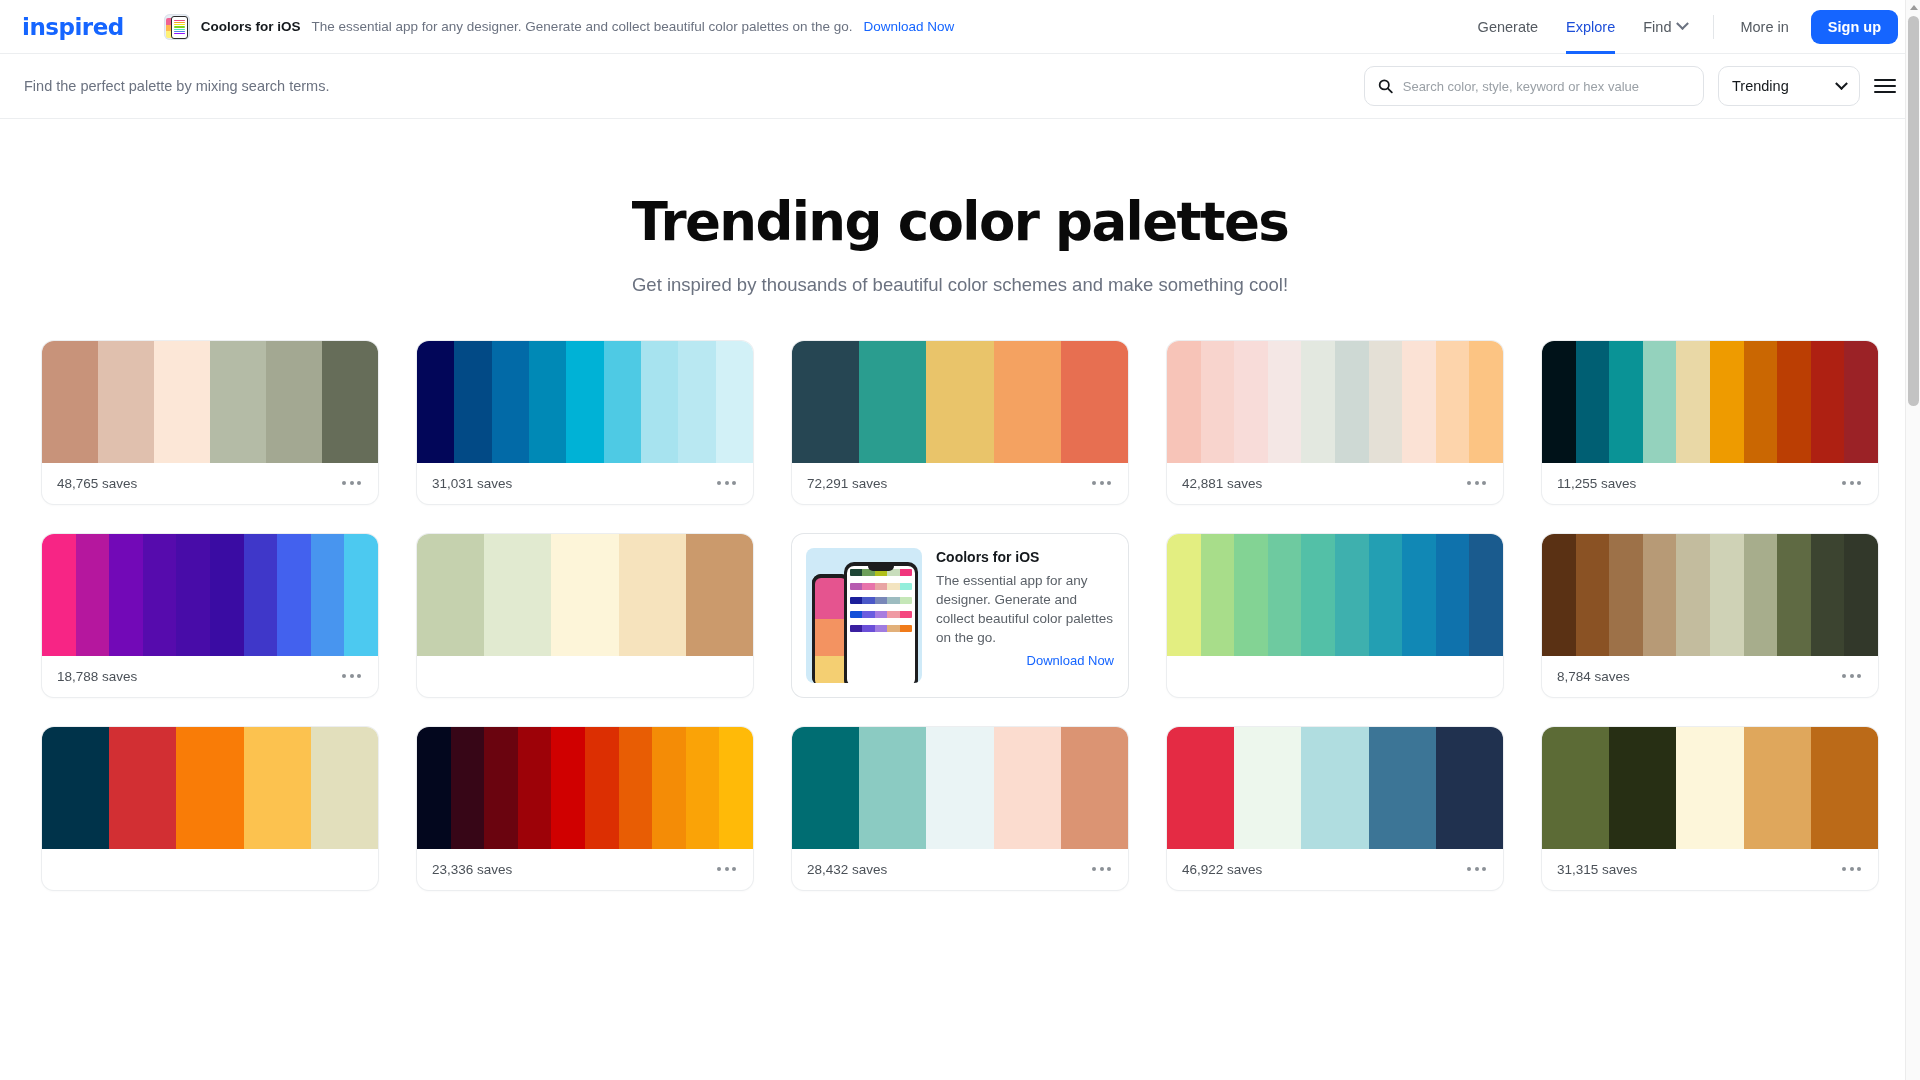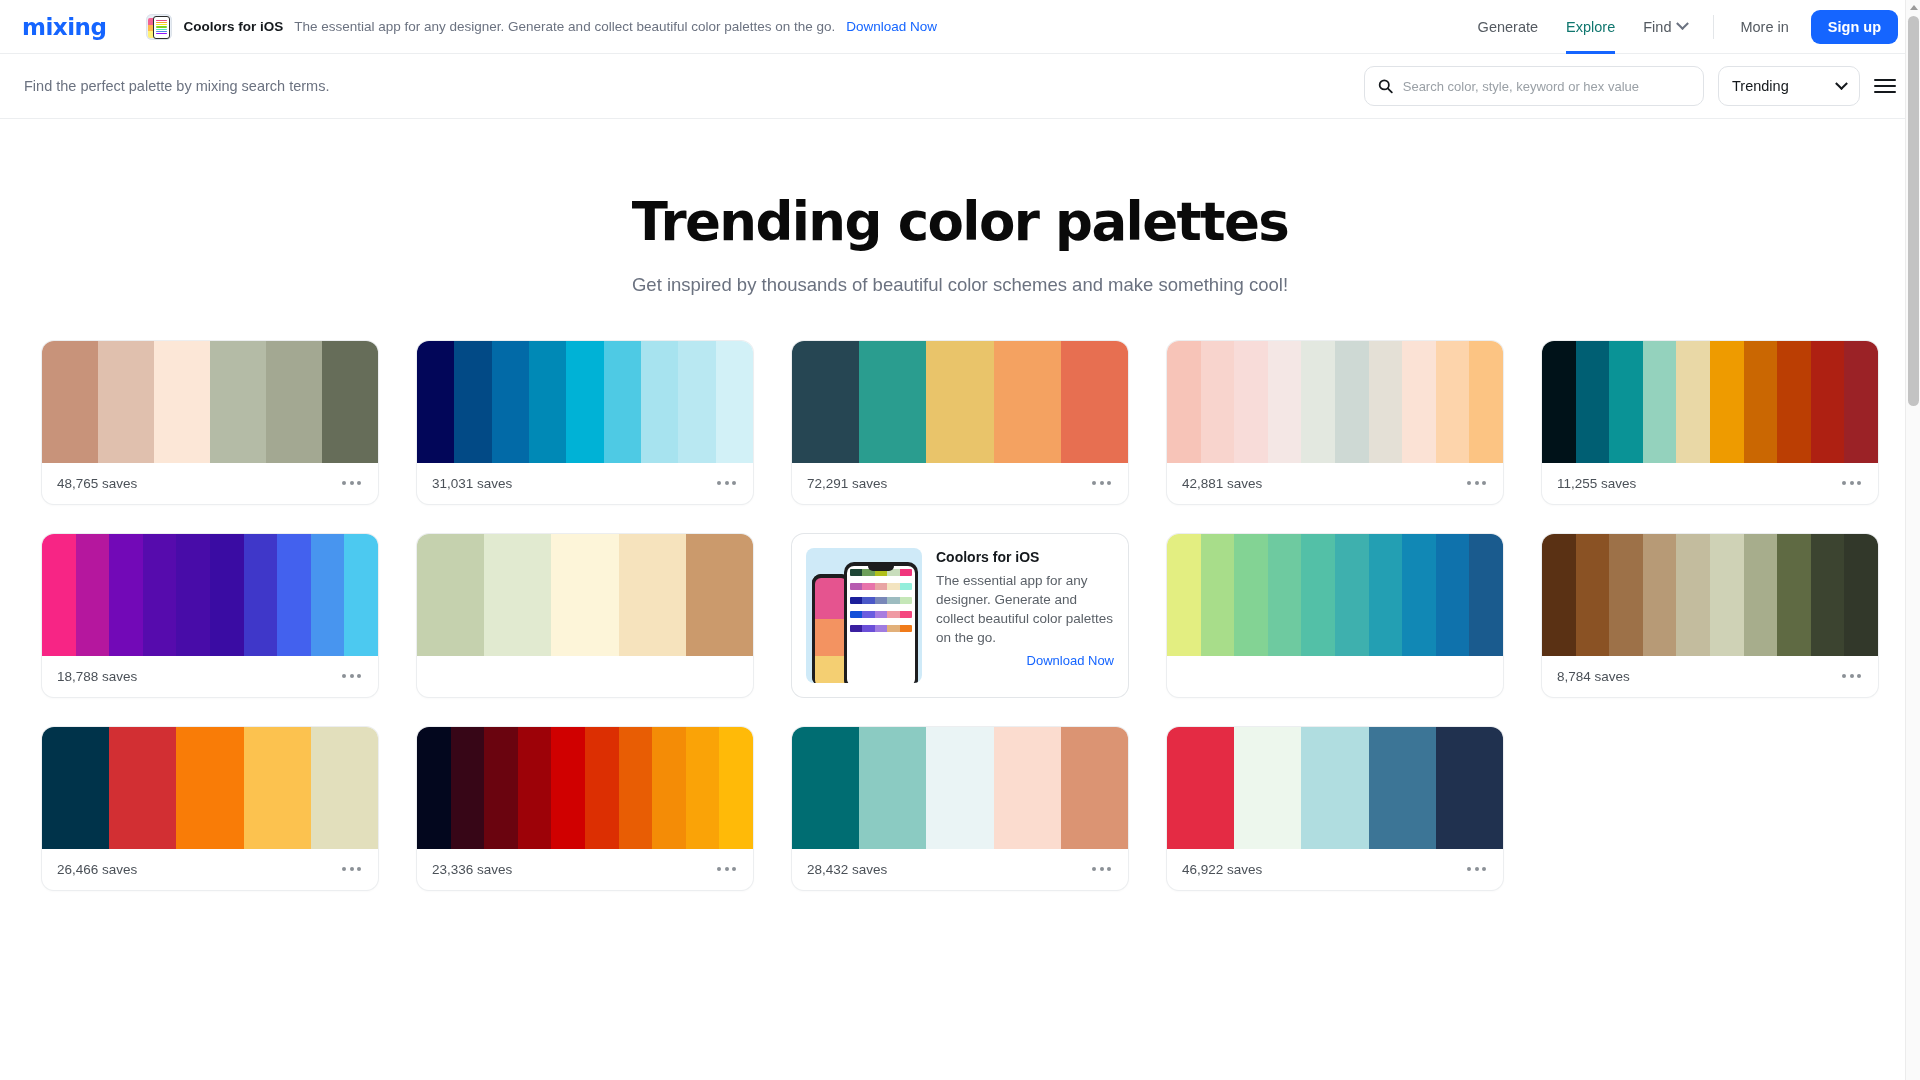--- a/index.html
+++ b/index.html
@@ -50,21 +50,21 @@
   .promo-icon .ph-front i { display: block; height: 2px; border-radius: 1px; }
   .promo-title { font-size: 13.5px; font-weight: 700; color: #14181c; white-space: nowrap; }
   .promo-text { font-size: 13.5px; color: #6b7280; white-space: nowrap; }
   .promo-link { font-size: 13.5px; color: #1565ff; text-decoration: none; white-space: nowrap; }
 
   .nav { margin-left: auto; display: flex; align-items: center; gap: 0; flex: 0 0 auto; }
   .nav-item {
     font-size: 14.5px; color: #545a61; padding: 0 14px;
     text-decoration: none; white-space: nowrap; display: flex; align-items: center; gap: 7px;
   }
-  .nav-item.active { color: #0f766e; }
+  .nav-item.active { color: #1d4ed8; }
   .nav-item.active::after {
     content: ""; position: absolute; bottom: 0; height: 2.5px; background: #1565ff;
     width: 46px; margin-left: 0;
   }
   .nav-explore-wrap { position: relative; display: flex; align-items: center; height: 54px; }
   .nav-explore-wrap .underline {
     position: absolute; left: 14px; right: 14px; bottom: 0; height: 2.5px; background: #1565ff;
   }
   .chev { width: 9px; height: 9px; border-right: 2px solid #6b7280; border-bottom: 2px solid #6b7280;
           transform: rotate(45deg) translate(-2px,-2px); }
@@ -180,21 +180,21 @@
   }
   .scrollbar .thumb {
     position: absolute; top: 16px; left: 2px; width: 11px; height: 390px;
     background: #c3c3c3; border-radius: 6px;
   }
 </style>
 </head>
 <body>
 
 <div class="topbar">
-  <div class="logo">mixing</div>
+  <div class="logo">inspired</div>
 
   <div class="promo">
     <div class="promo-icon">
       <div class="ph-back"></div>
       <div class="ph-front">
         <i style="background:#e74c8c"></i>
           <i style="background:#f5a623"></i>
           <i style="background:#f8e71c"></i>
         <i style="background:#7ed321"></i>
           <i style="background:#50e3c2"></i>
@@ -476,28 +476,20 @@
      </div>
     </div>
     <div class="card">
       <div class="swatches">
         <i style="background:#00334a"></i>
         <i style="background:#d22f33"></i>
         <i style="background:#f97c07"></i>
         <i style="background:#fcc24f"></i>
         <i style="background:#e2dfbc"></i>
       </div>
-     <div class="card-foot">
-       <span class="saves">26,466 saves</span>
-       <span class="dots">
-          <i></i>
-          <i></i>
-          <i></i>
-        </span>
-     </div>
     </div>
     <div class="card">
       <div class="swatches">
         <i style="background:#03071e"></i>
         <i style="background:#370617"></i>
         <i style="background:#6a040f"></i>
         <i style="background:#9d0208"></i>
         <i style="background:#d00000"></i>
         <i style="background:#dc2f02"></i>
         <i style="background:#e85d04"></i>
@@ -541,18 +533,35 @@
       </div>
      <div class="card-foot">
        <span class="saves">46,922 saves</span>
        <span class="dots">
           <i></i>
           <i></i>
           <i></i>
         </span>
      </div>
     </div>
+    <div class="card">
+      <div class="swatches">
+        <i style="background:#5c6b36"></i>
+        <i style="background:#272f14"></i>
+        <i style="background:#fdf6da"></i>
+        <i style="background:#dfa75c"></i>
+        <i style="background:#bb6a18"></i>
+      </div>
+     <div class="card-foot">
+       <span class="saves">31,315 saves</span>
+       <span class="dots">
+          <i></i>
+          <i></i>
+          <i></i>
+        </span>
+     </div>
+    </div>
   </div>
 
 <div class="scrollbar">
   <div class="arrow-up"></div>
   <div class="thumb"></div>
 </div>
 
 </body></html>

